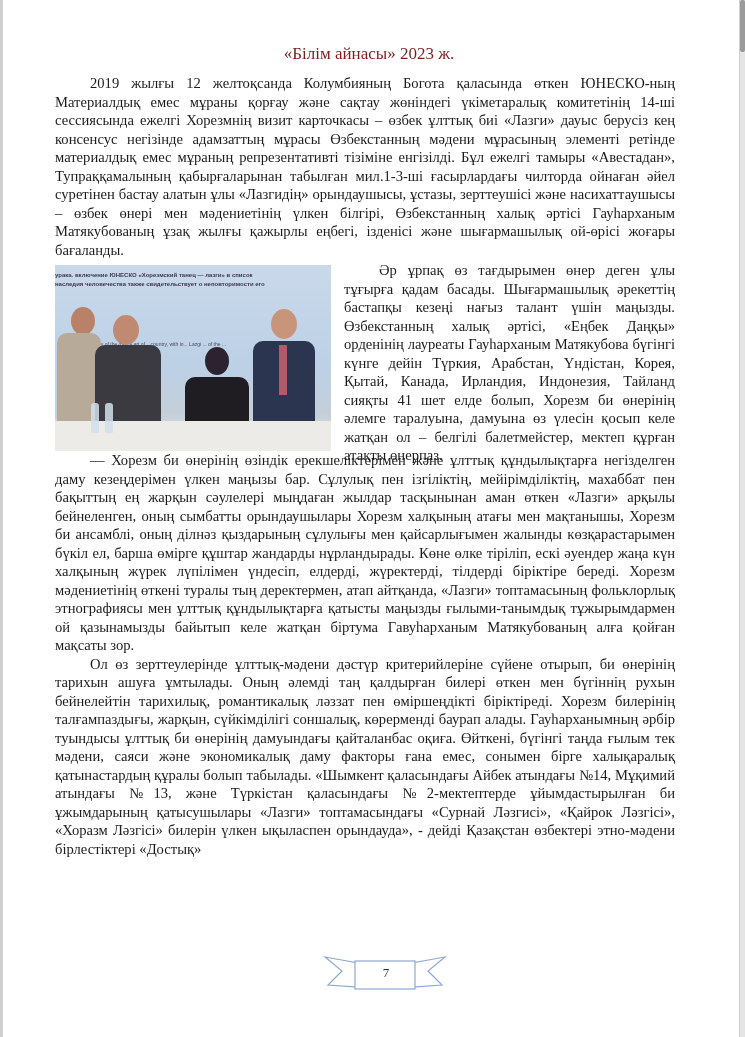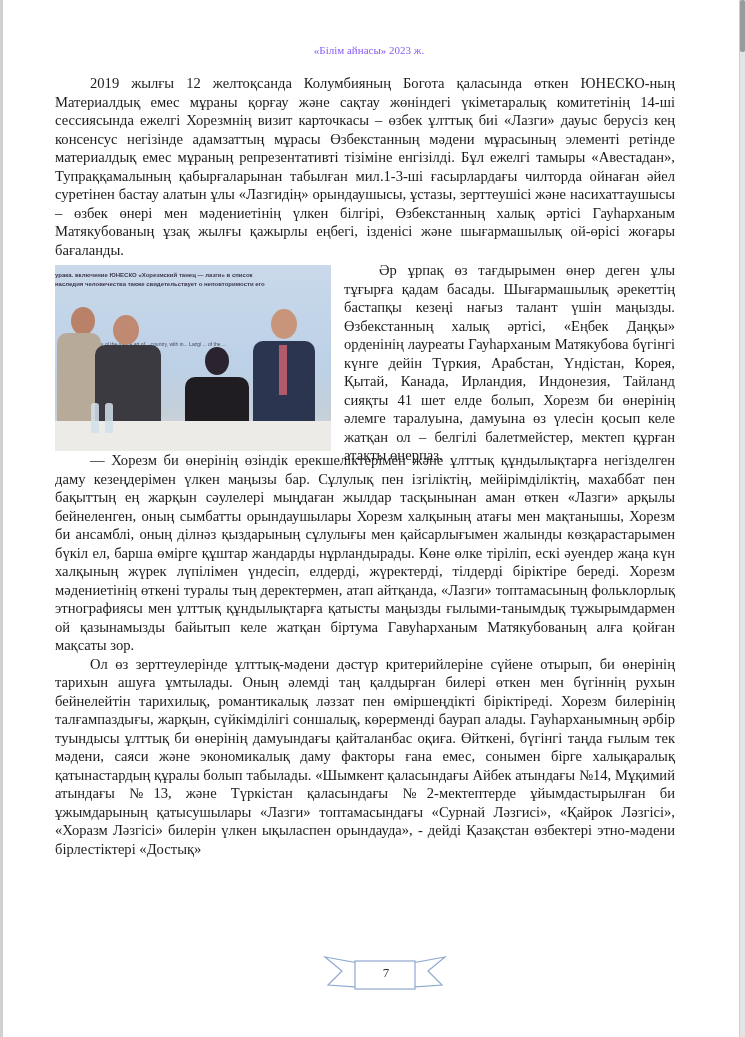--- a/index.html
+++ b/index.html
@@ -6,21 +6,21 @@
   body {
     width: 745px; height: 1037px; overflow: hidden; background: #ffffff;
     position: relative; font-family: "Liberation Serif", serif; color: #1a1a1a;
   }
   .left-edge { position: absolute; left: 0; top: 0; width: 3px; height: 1037px; background: #d0d0d0; }
   .scroll-track { position: absolute; right: 0; top: 0; width: 5px; height: 1037px; background: #e4e4e4; border-left: 1px solid #cfcfcf; }
   .scroll-thumb { position: absolute; right: 0; top: 0; width: 5px; height: 52px; background: #9a9a9a; border-radius: 2px; }
   .page { position: absolute; left: 0; top: 0; width: 738px; height: 1037px; }
   .header {
     position: absolute; top: 44px; left: 0; width: 738px; text-align: center;
-    font-size: 11px; color: #8b5cf6;
+    font-size: 17px; color: #7f1d1d;
   }
   .text {
     position: absolute; left: 55px; width: 620px; top: 74px;
     font-size: 14.6px; line-height: 18.5px; text-align: justify; color: #1c1c1c;
   }
   .text p { margin: 0; }
   .indent { text-indent: 35px; }
   .photo-row { position: relative; height: 186px; margin-top: 2px; padding-left: 10px; }
   .photo {
     position: absolute; left: 0; top: 4px; width: 276px; height: 186px; overflow: hidden;

